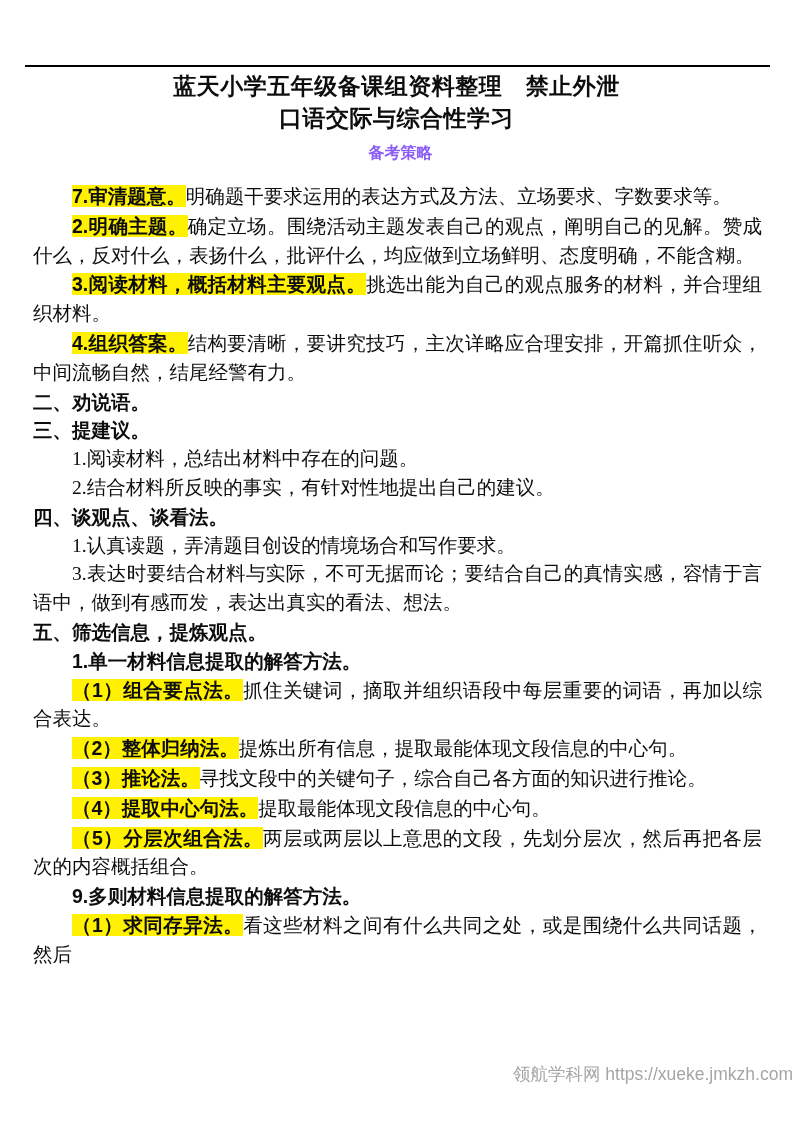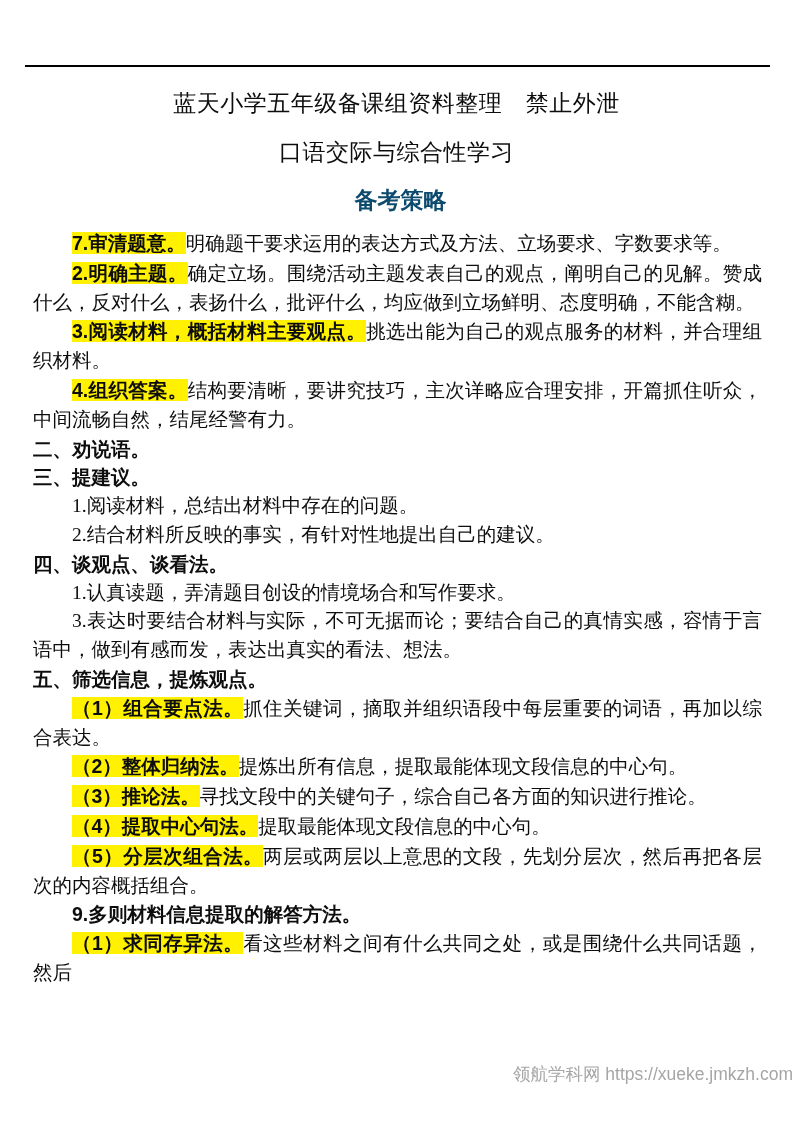--- a/index.html
+++ b/index.html
@@ -21,33 +21,33 @@
     height: 0;
     border-top: 2px solid #000000;
   }
   .doc-header {
     padding-top: 70px;
     text-align: center;
   }
   .doc-header .notice,
   .doc-header .subtitle {
     font-family: "Liberation Sans", "DejaVu Sans", sans-serif;
-    font-weight: normal;
+    font-weight: bold;
     font-size: 23px;
     line-height: 32px;
-    margin: 17px;
+    margin: 0;
     letter-spacing: 0.5px;
   }
   .doc-header .strategy {
     font-family: "Liberation Sans", "DejaVu Sans", sans-serif;
     font-weight: bold;
-    font-size: 23px;
+    font-size: 16px;
     line-height: 30px;
     margin: 4px 0 0 8px;
-    color: #0c4a6e;
+    color: #8b5cf6;
   }
   .doc-body {
     margin: 14px 31px 0 33px;
     font-size: 19.5px;
     line-height: 28.8px;
     text-align: justify;
   }
   .doc-body p { margin: 0; }
   .sec {
     font-family: "Liberation Sans", "DejaVu Sans", sans-serif;
@@ -95,20 +95,21 @@
     <p class="para"><span class="hl">3.阅读材料，概括材料主要观点。</span><span>挑选出能为自己的观点服务的材料，并合理组织材料。</span></p>
     <p class="para"><span class="hl">4.组织答案。</span><span>结构要清晰，要讲究技巧，主次详略应合理安排，开篇抓住听众，中间流畅自然，结尾经警有力。</span></p>
     <p class="sec">二、劝说语。</p>
     <p class="sec">三、提建议。</p>
     <p class="para">1.阅读材料，总结出材料中存在的问题。</p>
     <p class="para">2.结合材料所反映的事实，有针对性地提出自己的建议。</p>
     <p class="sec">四、谈观点、谈看法。</p>
     <p class="para">1.认真读题，弄清题目创设的情境场合和写作要求。</p>
     <p class="para">3.表达时要结合材料与实际，不可无据而论；要结合自己的真情实感，容情于言语中，做到有感而发，表达出真实的看法、想法。</p>
     <p class="sec">五、筛选信息，提炼观点。</p>
+    <p class="sub">1.单一材料信息提取的解答方法。</p>
     <p class="para"><span class="hl">（1）组合要点法。</span><span>抓住关键词，摘取并组织语段中每层重要的词语，再加以综合表达。</span></p>
     <p class="para"><span class="hl">（2）整体归纳法。</span><span>提炼出所有信息，提取最能体现文段信息的中心句。</span></p>
     <p class="para"><span class="hl">（3）推论法。</span><span>寻找文段中的关键句子，综合自己各方面的知识进行推论。</span></p>
     <p class="para"><span class="hl">（4）提取中心句法。</span><span>提取最能体现文段信息的中心句。</span></p>
     <p class="para"><span class="hl">（5）分层次组合法。</span><span>两层或两层以上意思的文段，先划分层次，然后再把各层次的内容概括组合。</span></p>
     <p class="sub">9.多则材料信息提取的解答方法。</p>
     <p class="para"><span class="hl">（1）求同存异法。</span><span>看这些材料之间有什么共同之处，或是围绕什么共同话题，然后</span></p>
   </div>
 
   <div class="doc-footer">

